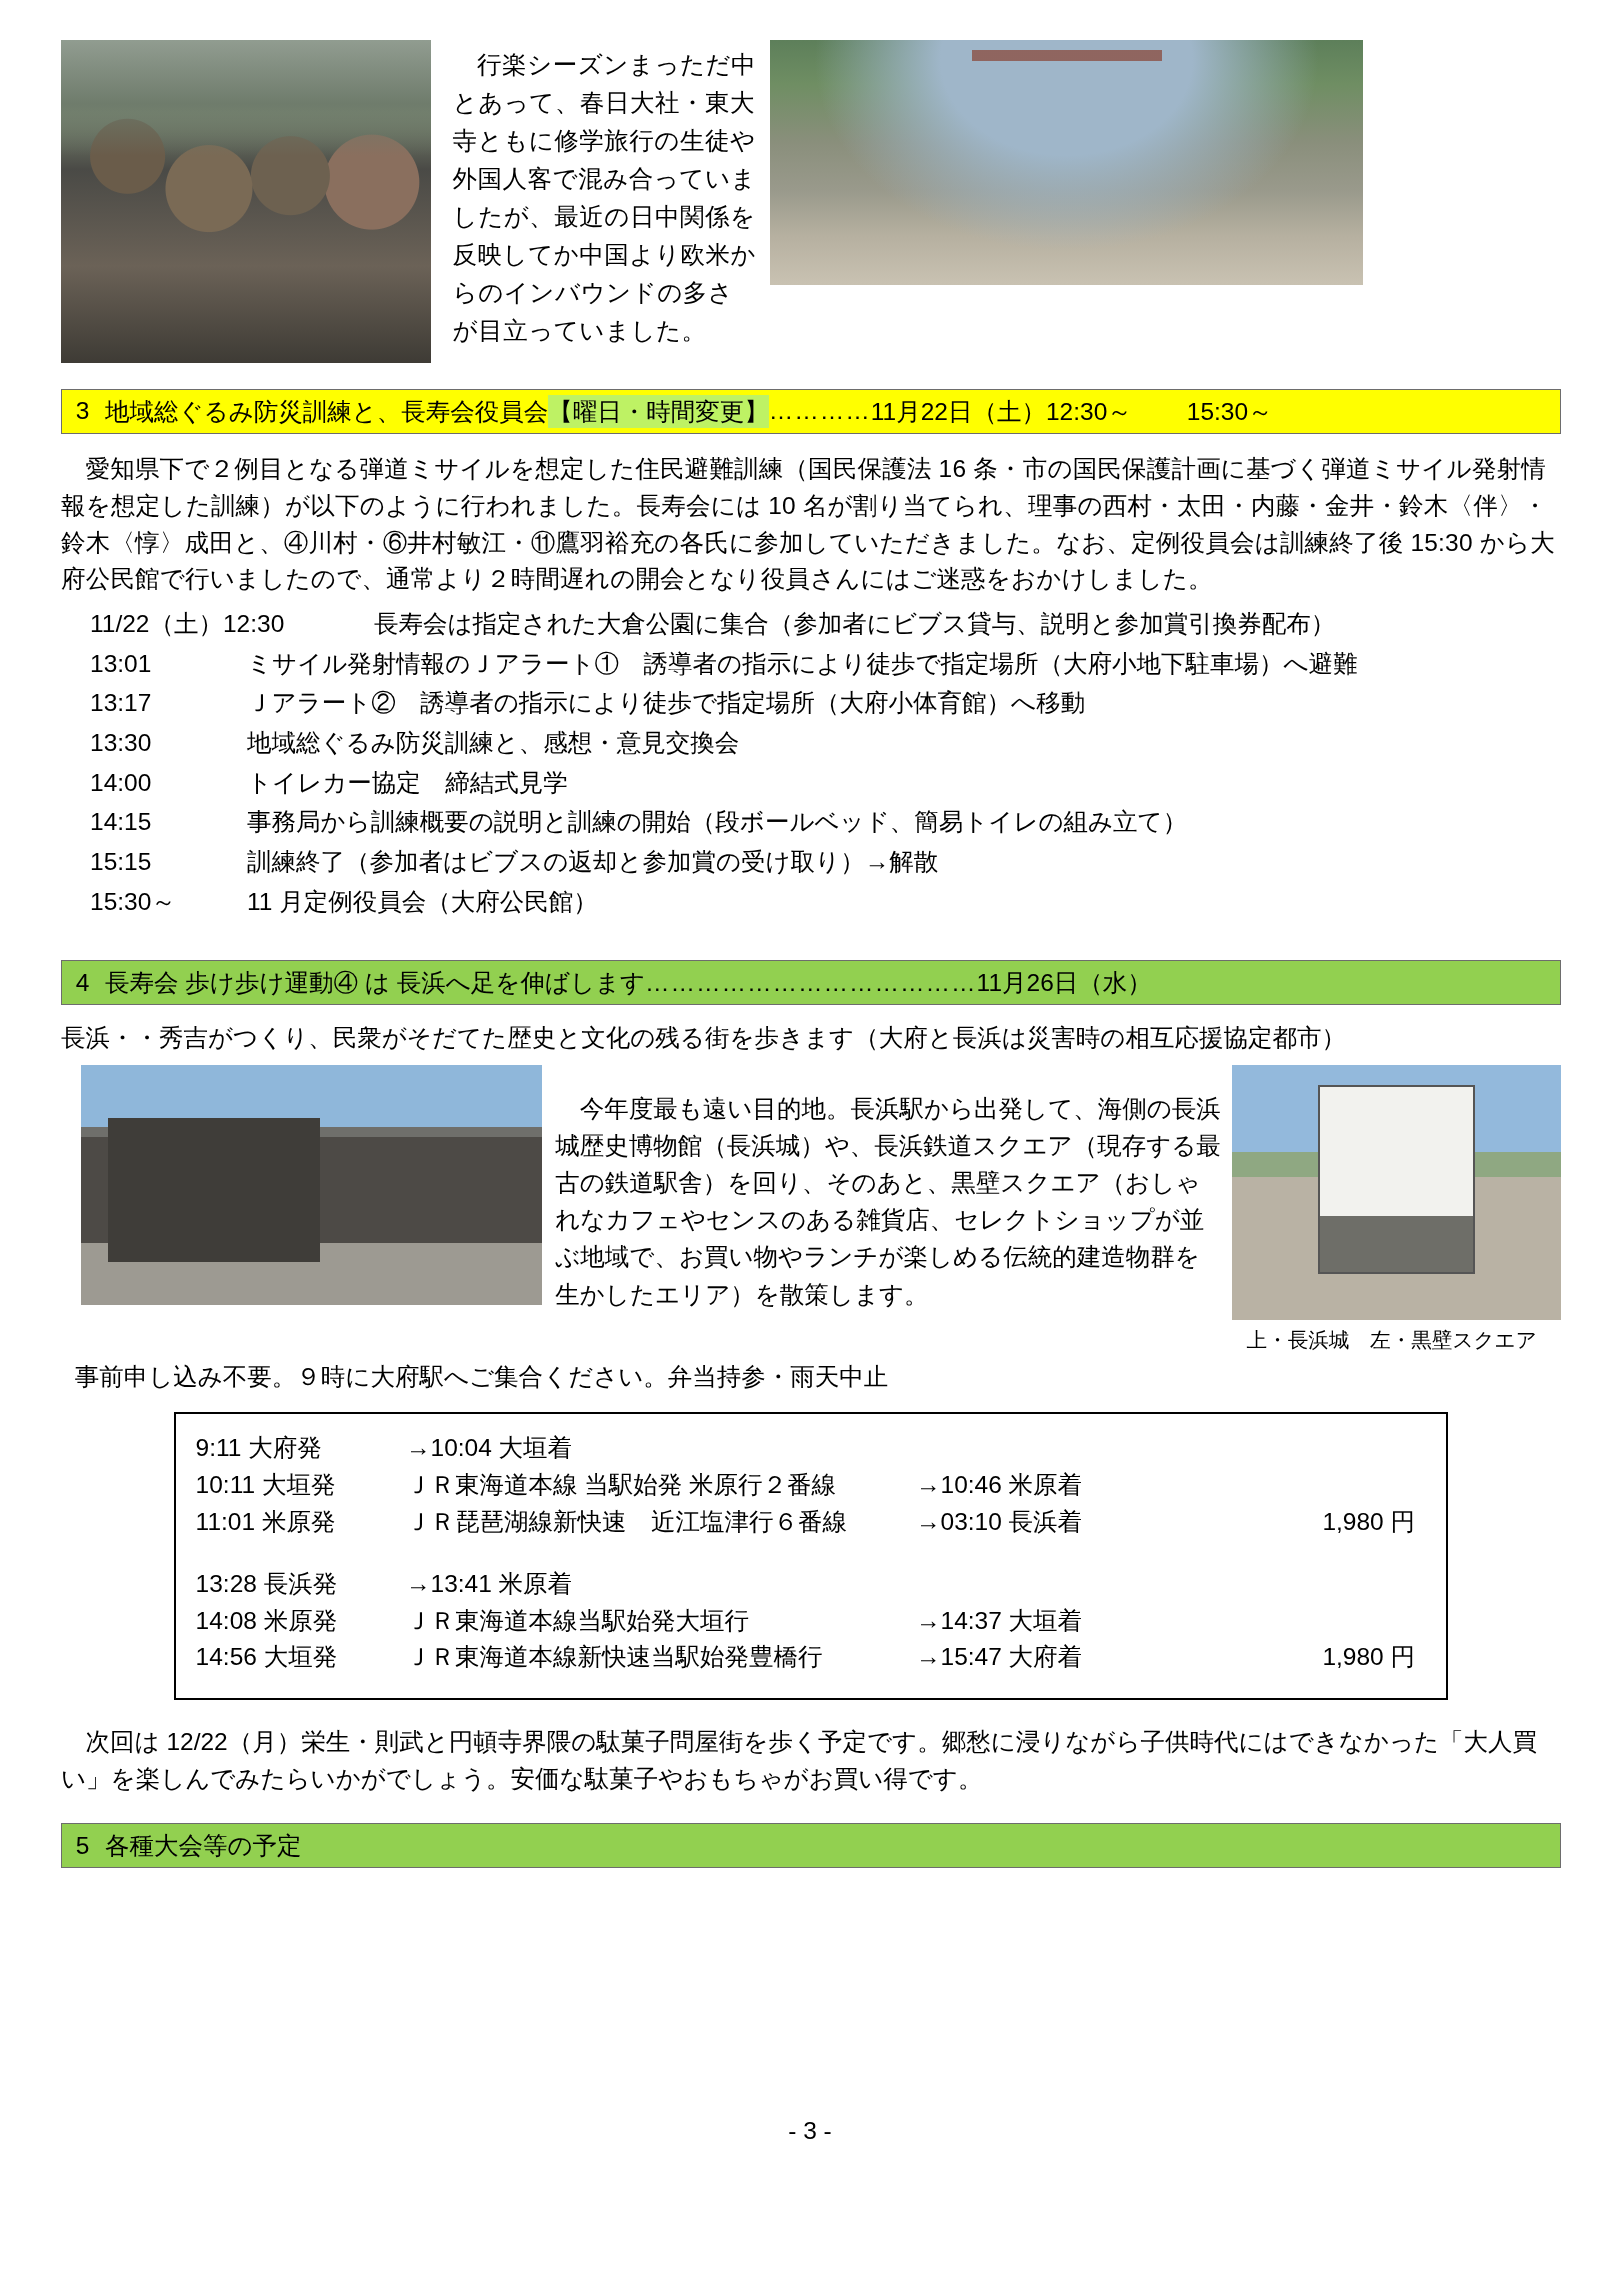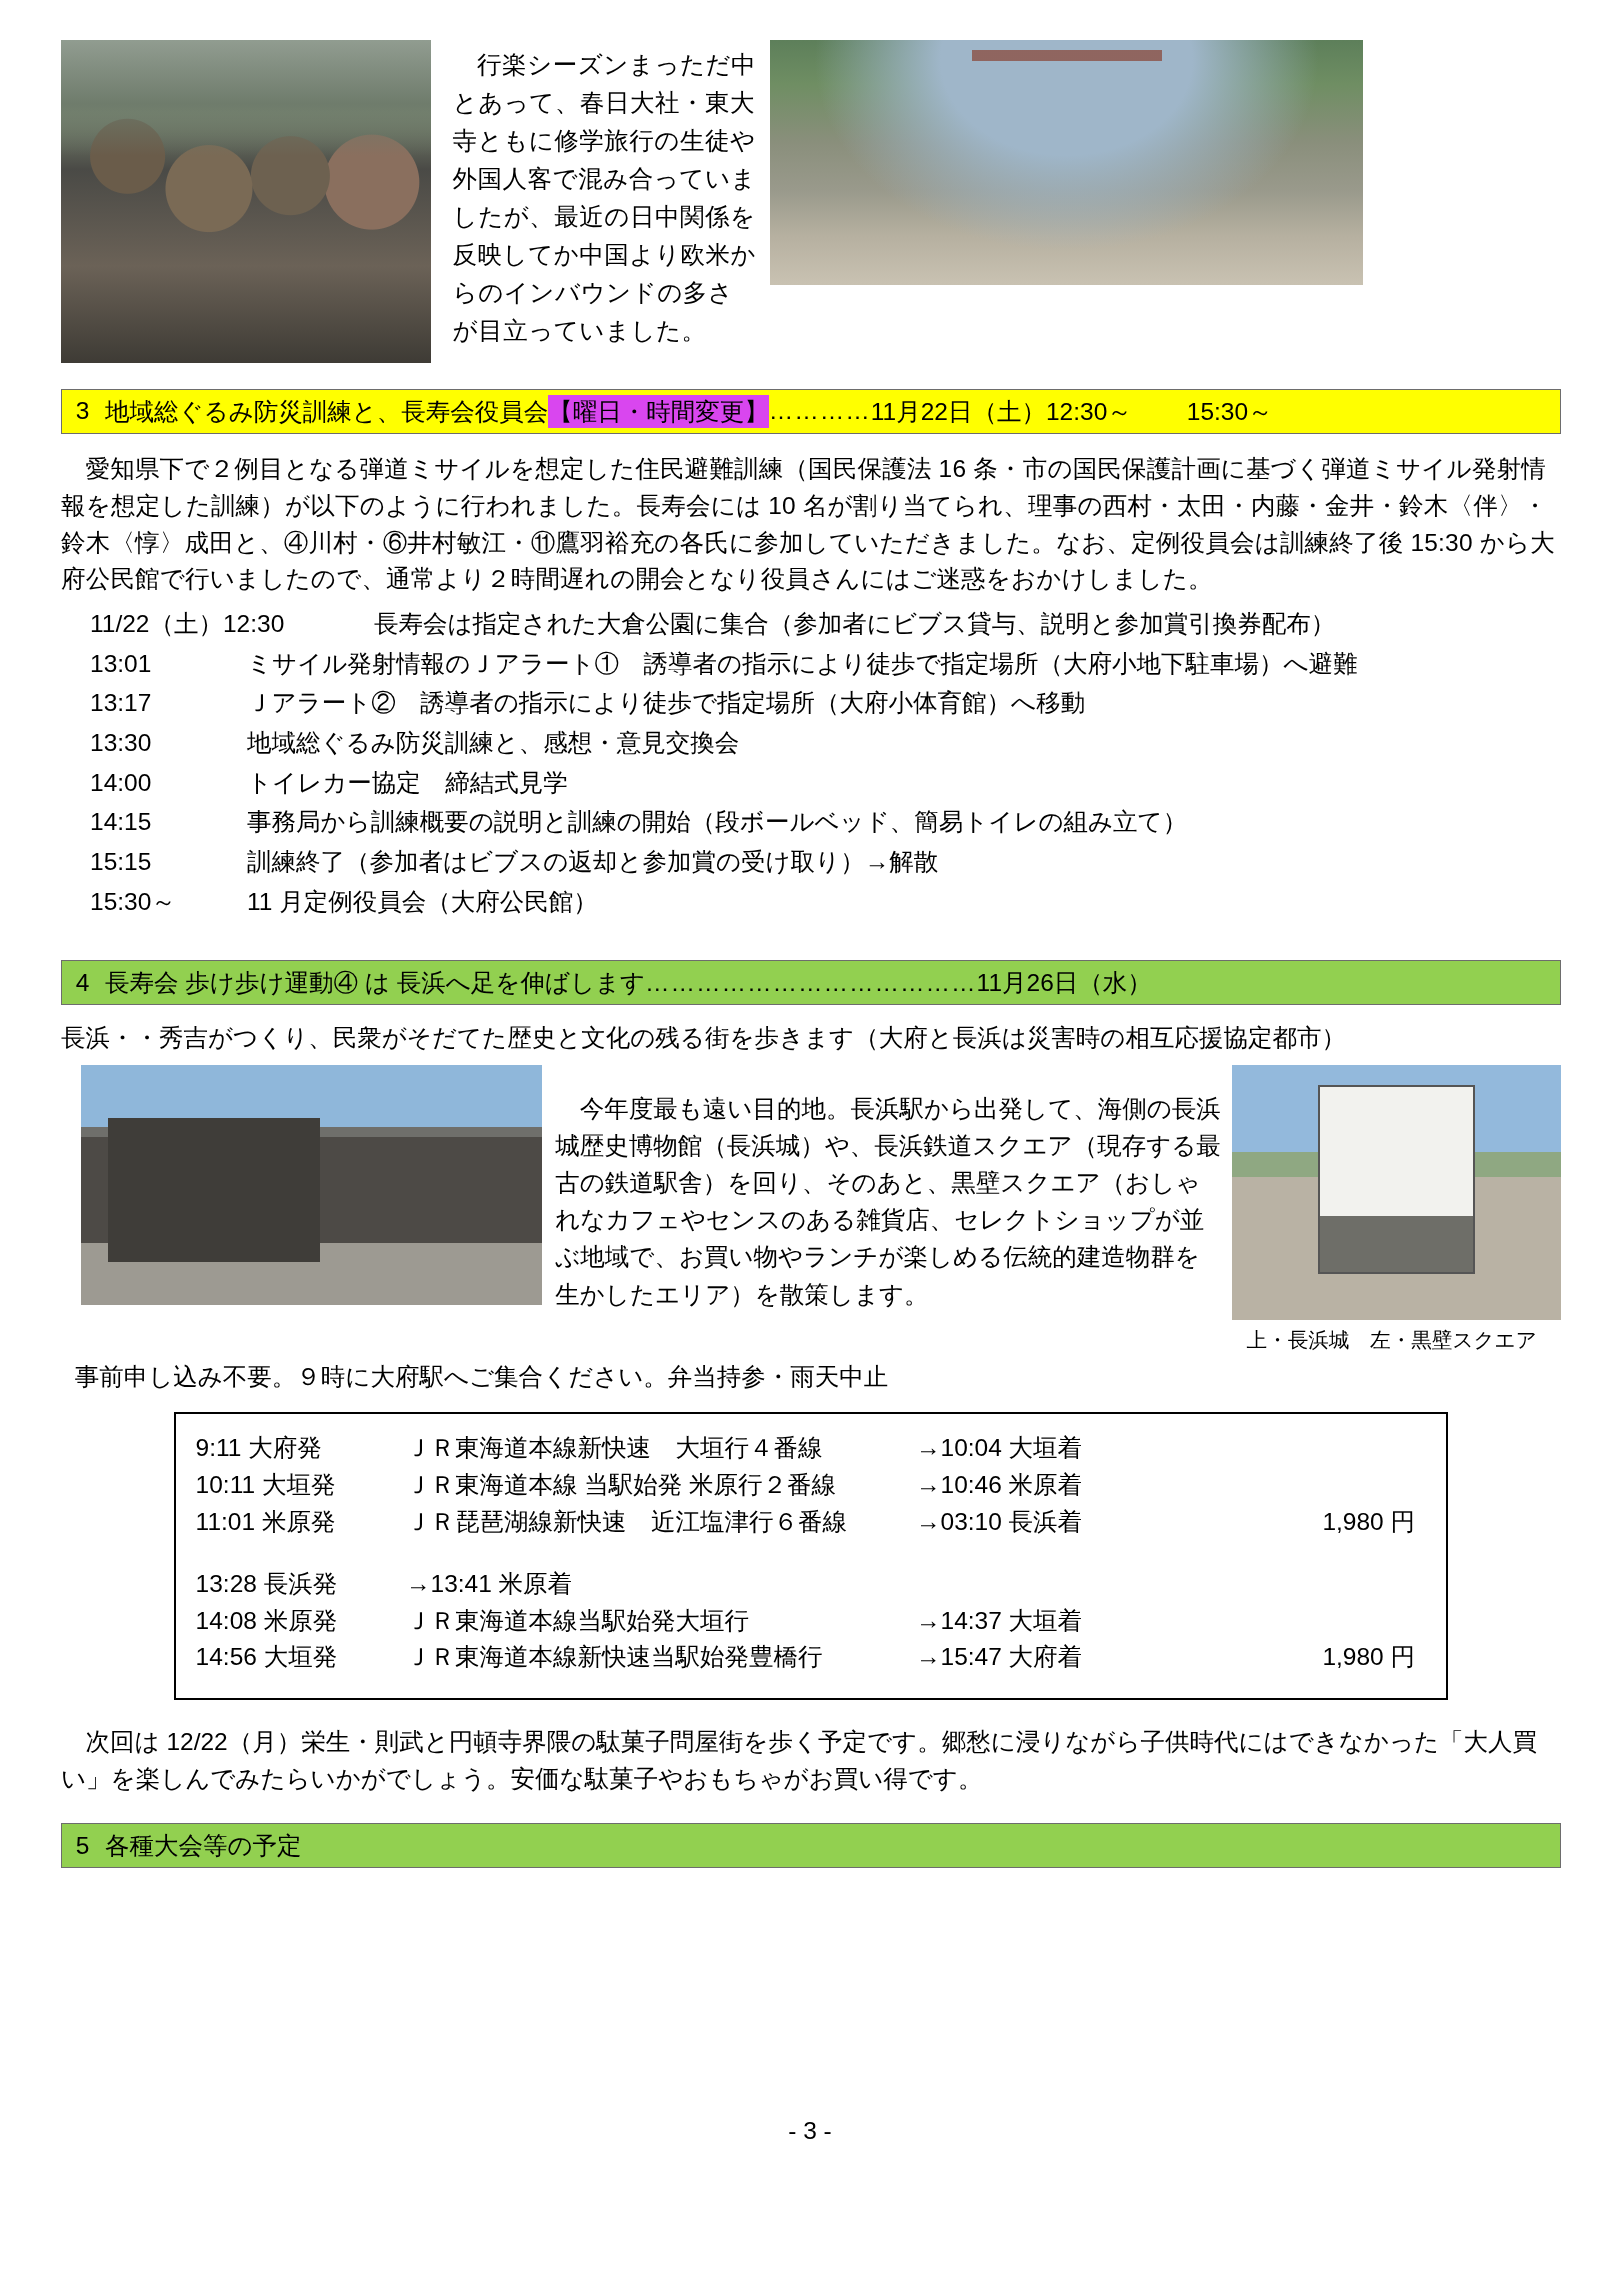--- a/index.html
+++ b/index.html
@@ -96,21 +96,21 @@
     padding: 0 13.7px;
     border: 1px solid #6d6d6d;
     box-sizing: border-box;
     font-size: 24.5px;
     white-space: nowrap;
     overflow: hidden;
   }
   .bar-yellow { background: #ffff00; }
   .bar-green  { background: #92d050; }
   .bar .num { margin-right: 15.7px; }
-  .bar .highlight-cyan { background: #d946ef; }
+  .bar .highlight-cyan { background: #bef264; }
   .bar .dots { letter-spacing: 1px; }
 
   
   .body-text {
     font-size: 24.5px;
     line-height: 1.5;
     margin-top: 17.6px;
     letter-spacing: 0.2px;
   }
   .body-text p { margin: 0; }
@@ -289,21 +289,20 @@
         <div class="photo photo-4"></div>
         <div class="caption">上・長浜城　左・黒壁スクエア</div>
       </div>
     </div>
 
     <div class="s4-note">事前申し込み不要。９時に大府駅へご集合ください。弁当持参・雨天中止</div>
 
     <div class="tt-box">
       <div class="tt-row">
         <span class="tt-c1">9:11 大府発</span>
-        <span class="tt-c2">ＪＲ東海道本線新快速　大垣行４番線</span>
         <span class="tt-c3">→10:04 大垣着</span>
         <span class="tt-c4"></span>
       </div>
       <div class="tt-row">
         <span class="tt-c1">10:11 大垣発</span>
         <span class="tt-c2">ＪＲ東海道本線 当駅始発 米原行２番線</span>
         <span class="tt-c3">→10:46 米原着</span>
         <span class="tt-c4"></span>
       </div>
       <div class="tt-row">

